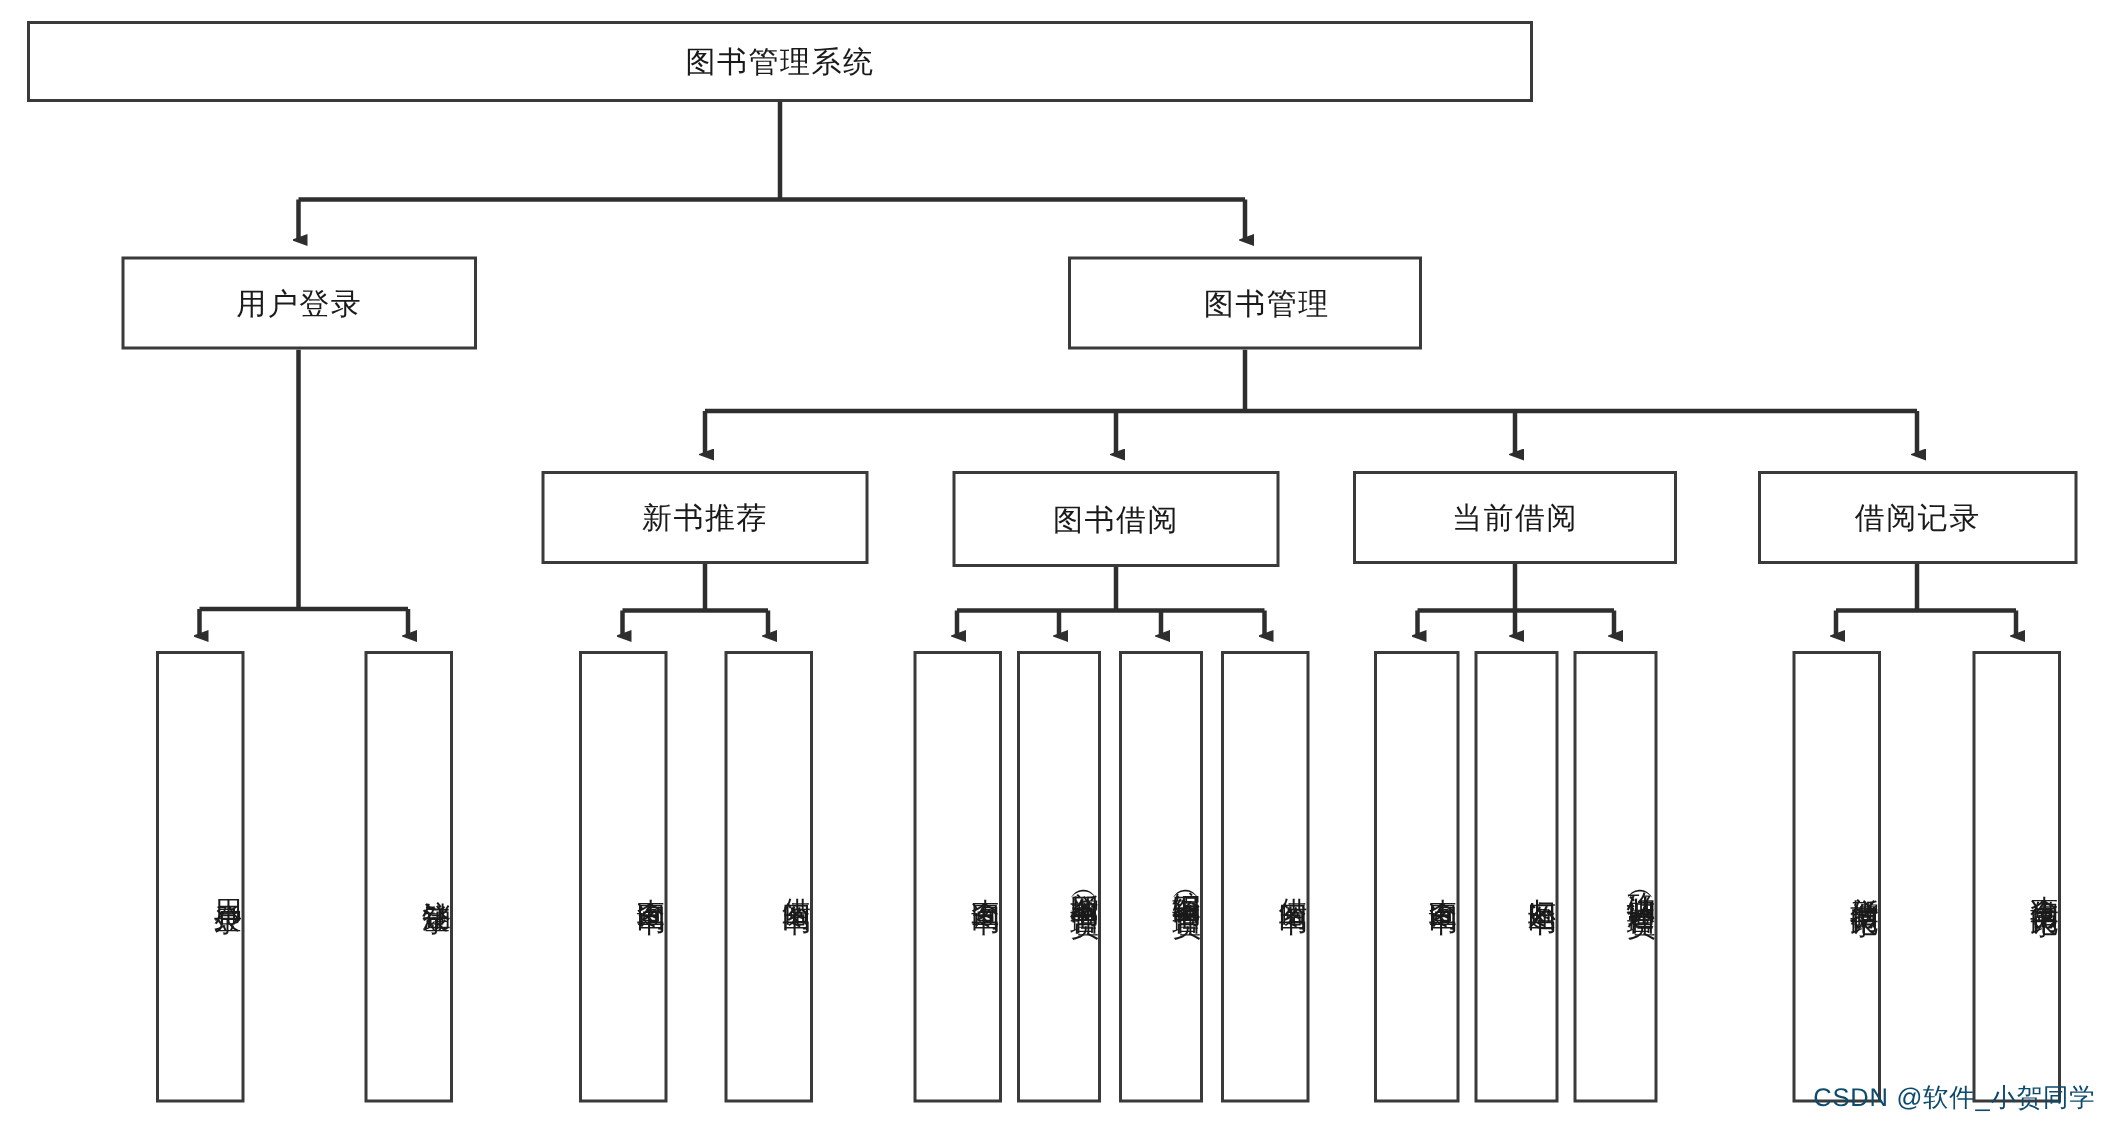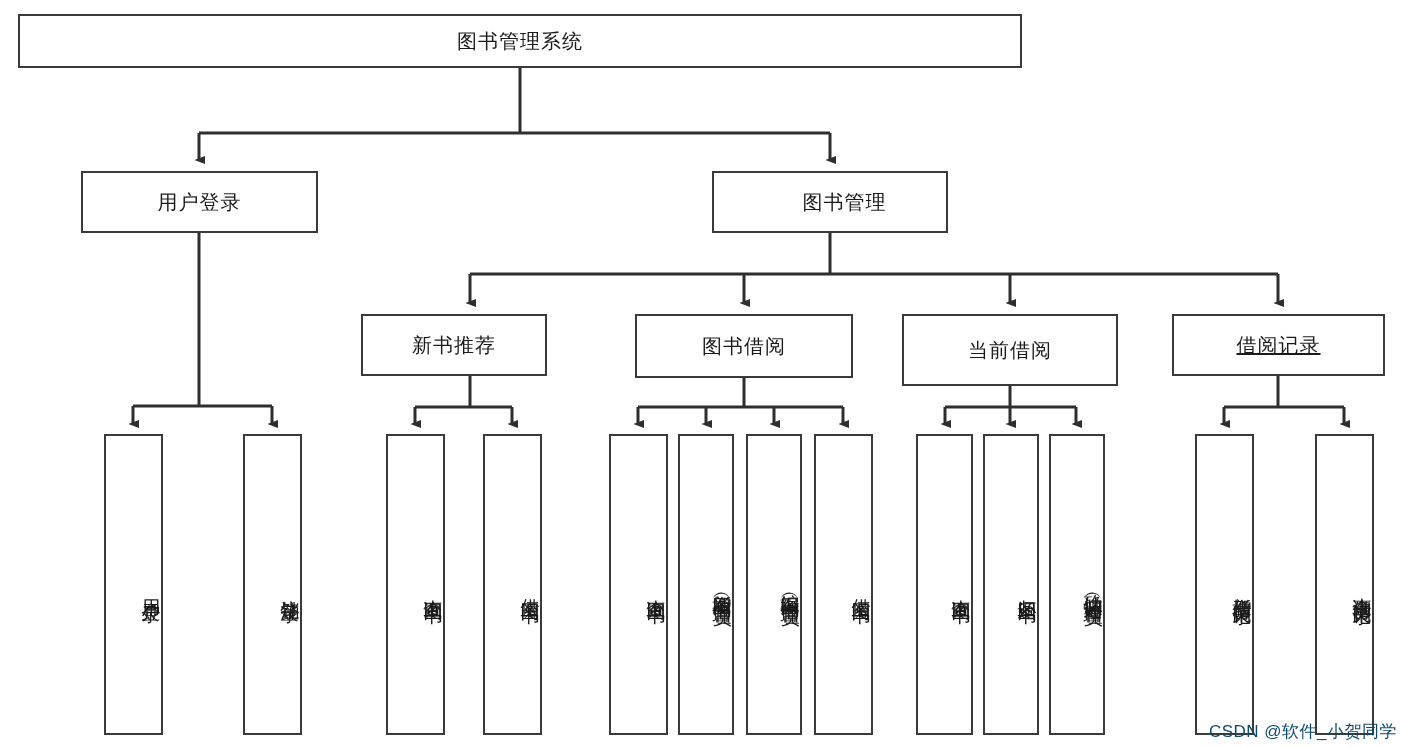--- a/index.html
+++ b/index.html
@@ -121,30 +121,30 @@
     <span>图书管理系统</span>
   </div>
 
   <div class="node horiz" style="left:81px; top:171px; width:237px; height:62px;">
     <span>用户登录</span>
   </div>
   <div class="node horiz" style="left:712px; top:171px; width:236px; height:62px;padding-left:29px;">
     <span>图书管理</span>
   </div>
 
-  <div class="node horiz" style="left:361px; top:314px; width:186px; height:62px;">
+  <div class="node horiz" style="left:361px; top:314px; width:218px; height:62px;">
     <span>新书推荐</span>
   </div>
   <div class="node horiz" style="left:635px; top:314px; width:218px; height:64px;">
     <span>图书借阅</span>
   </div>
-  <div class="node horiz" style="left:902px; top:314px; width:216px; height:72px;">
+  <div class="node horiz" style="left:902px; top:314px; width:216px; height:62px;">
     <span>当前借阅</span>
   </div>
-  <div class="node horiz" style="left:1172px; top:314px; width:213px; height:62px;text-decoration:underline;">
+  <div class="node horiz" style="left:1172px; top:314px; width:213px; height:62px;">
     <span>借阅记录</span>
   </div>
 
   <div class="node vert" style="left:104px; top:434px; width:59px; height:301px;">
     <span>用户登录</span>
   </div>
   <div class="node vert" style="left:243px; top:434px; width:59px; height:301px;">
     <span>注销登录</span>
   </div>
 

